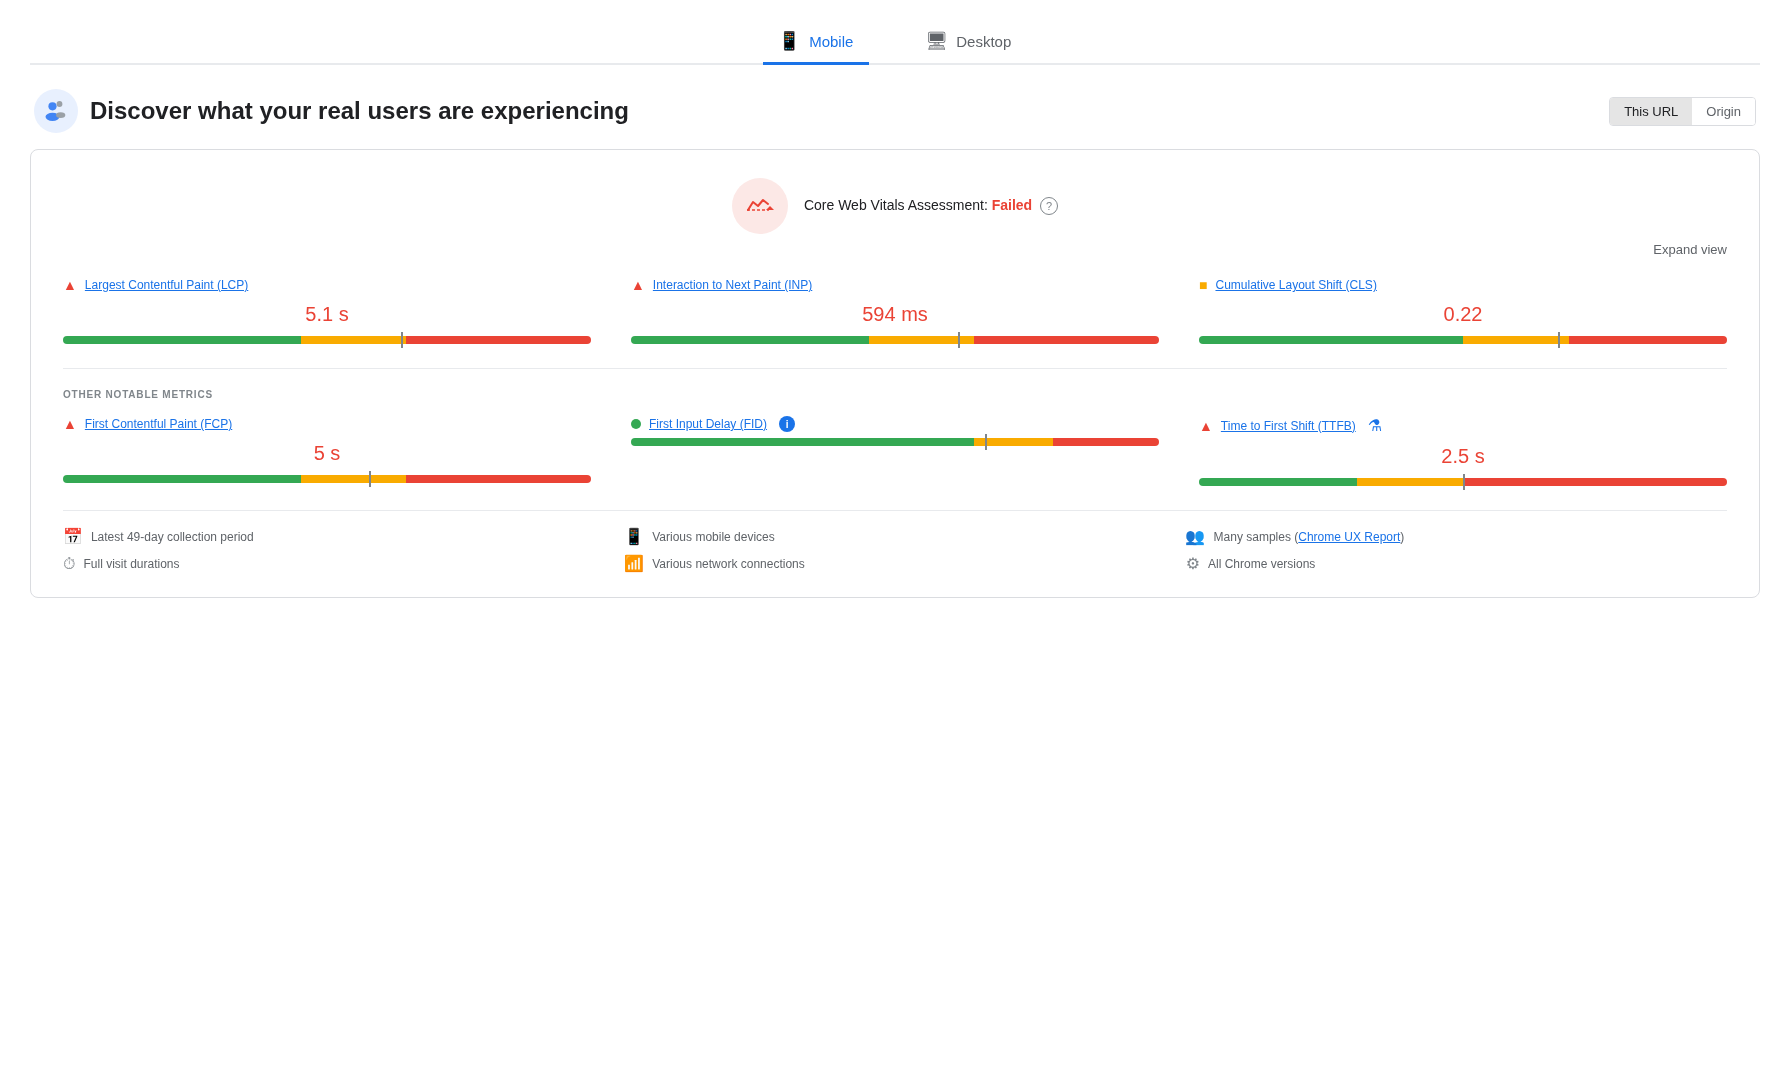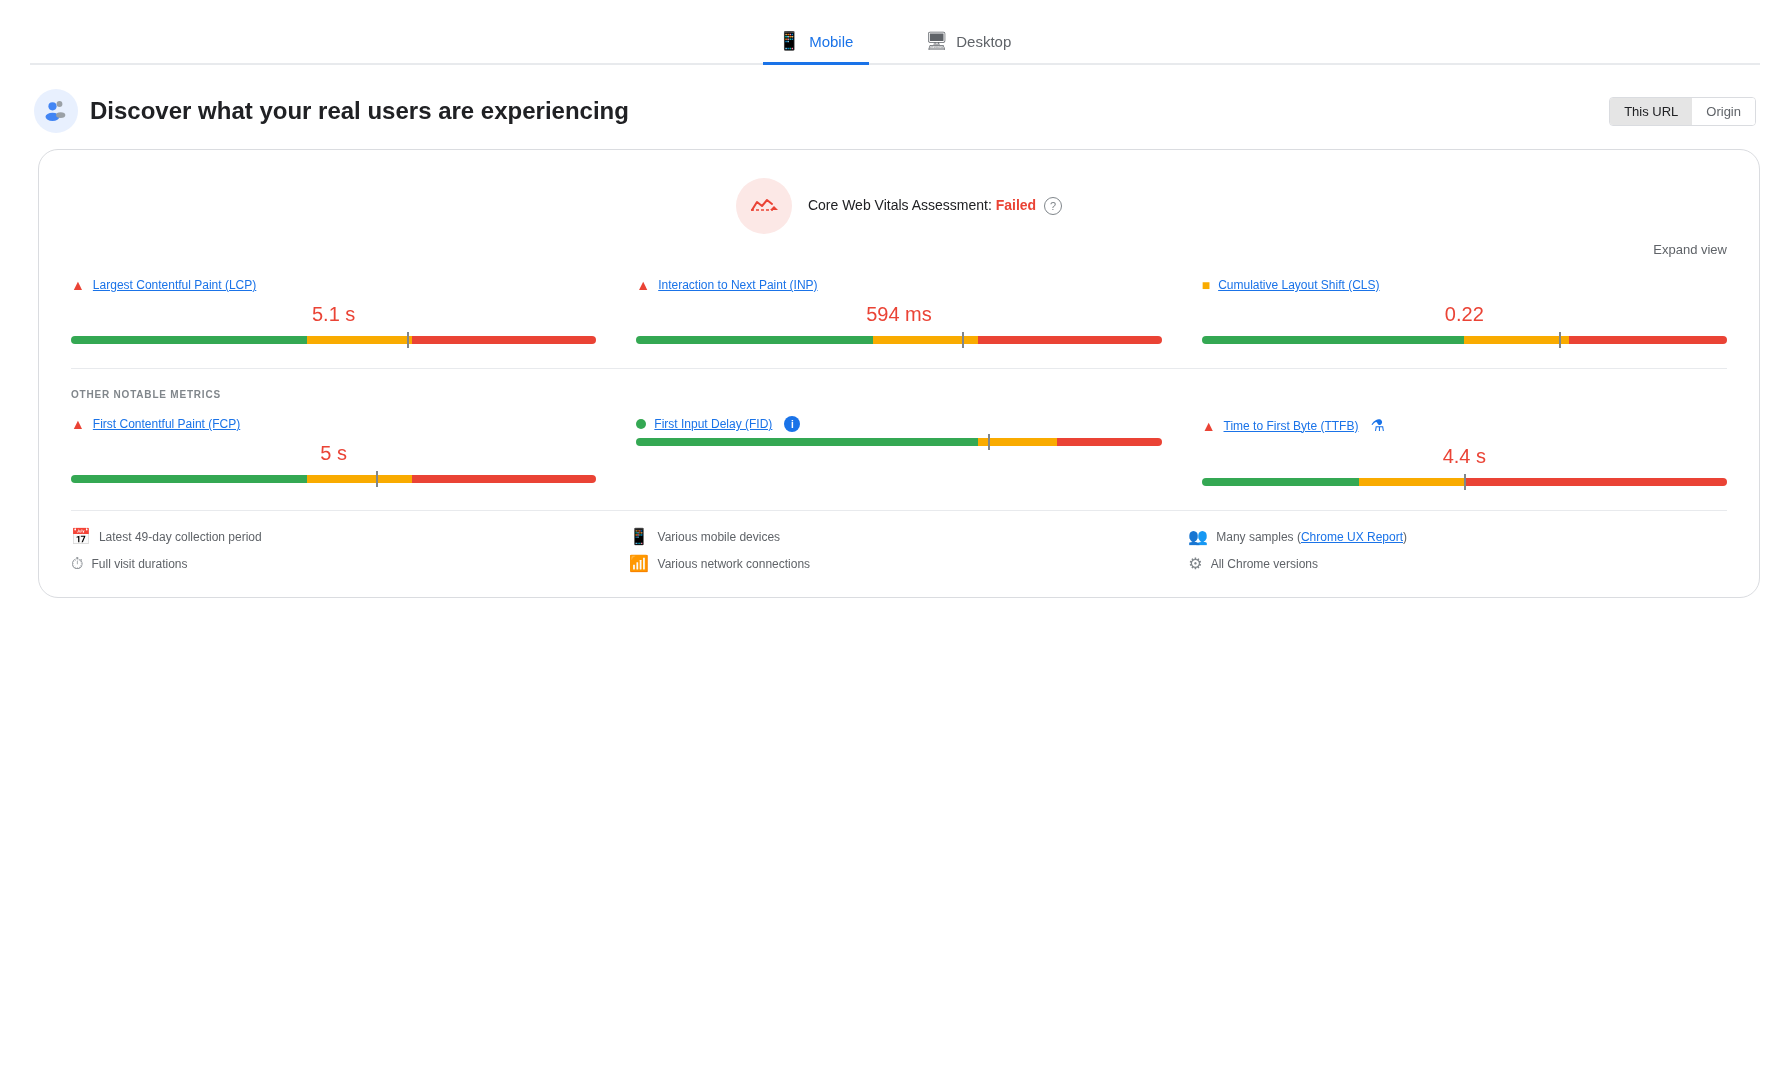--- a/index.html
+++ b/index.html
@@ -98,23 +98,22 @@
 
     .url-toggle-btn.active {
       background: #e5e5e5;
       color: #202124;
       font-weight: 500;
     }
 
     
     .main-card {
       border: 1px solid #dadce0;
-      border-radius: 20px;
+      border-radius: 8px;
       padding: 28px 32px 24px;
-      margin-left: 8px;
     }
 
     
     .assessment-header {
       display: flex;
       align-items: center;
       justify-content: center;
       gap: 16px;
       margin-bottom: 8px;
     }
@@ -468,24 +467,24 @@
             <div class="bar-orange-fid"></div>
             <div class="bar-red-fid"></div>
           </div>
           <div class="marker fid-marker"></div>
         </div>
       </div>
 
       <div class="metric-item">
         <div class="metric-title-row">
           <span class="metric-icon-red">▲</span>
-          <span class="metric-name">Time to First Byte (TTFB)</span>
+          <span class="metric-name">Time to First Shift (TTFB)</span>
           <span class="flask-icon">⚗</span>
         </div>
-        <div class="metric-value red">4.4 s</div>
+        <div class="metric-value red">2.5 s</div>
         <div class="progress-bar-container">
           <div class="progress-bar-track">
             <div class="bar-green-ttfb"></div>
             <div class="bar-orange-ttfb"></div>
             <div class="bar-red-ttfb"></div>
           </div>
           <div class="marker ttfb-marker"></div>
         </div>
       </div>
 

